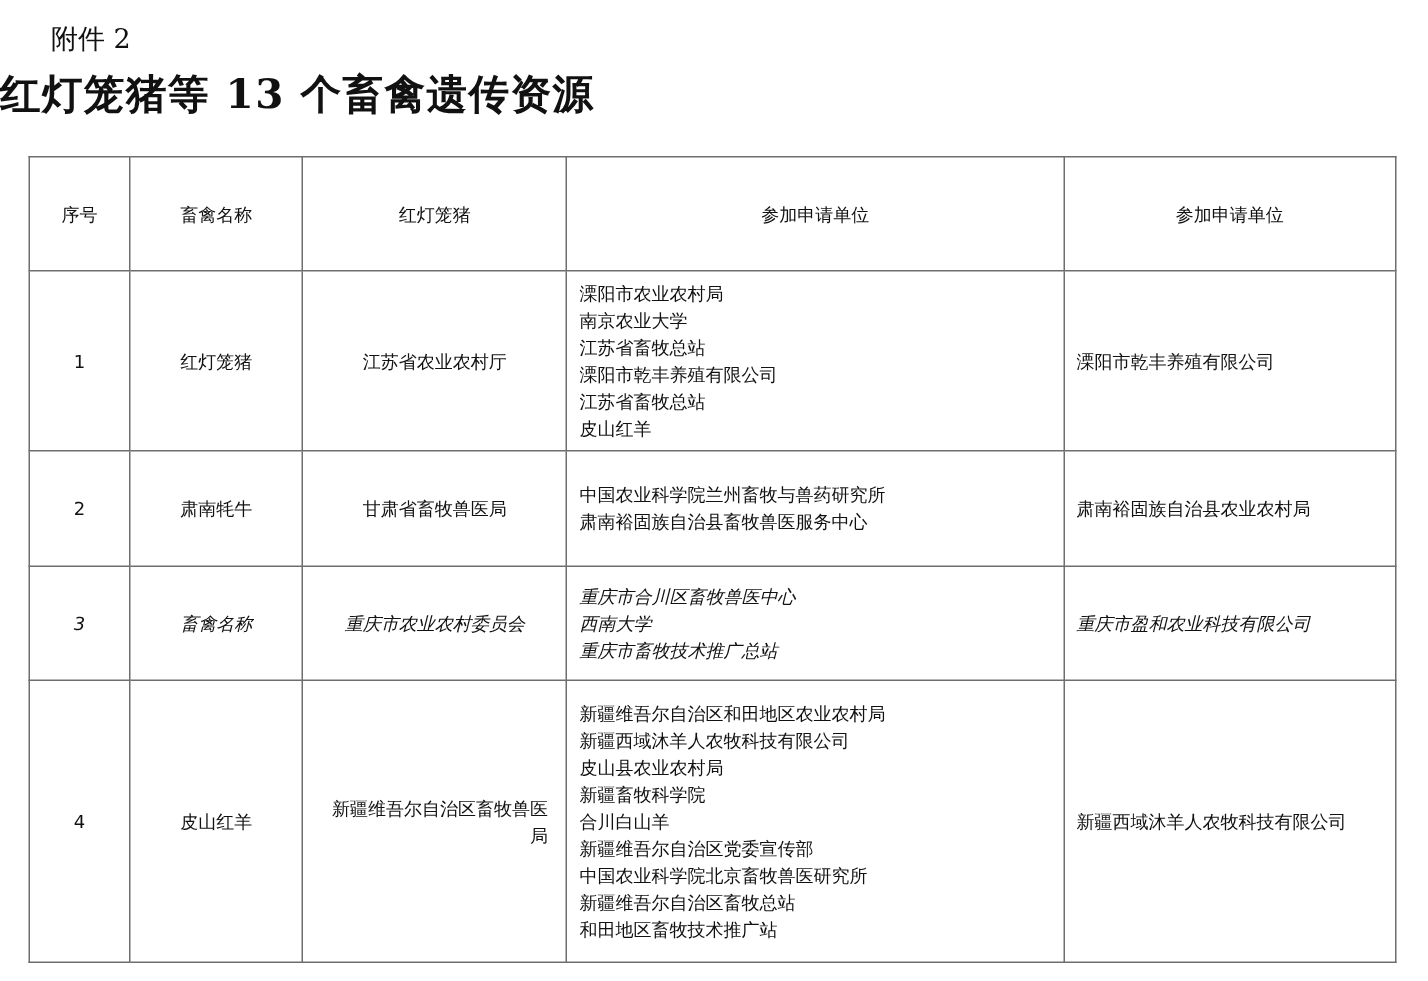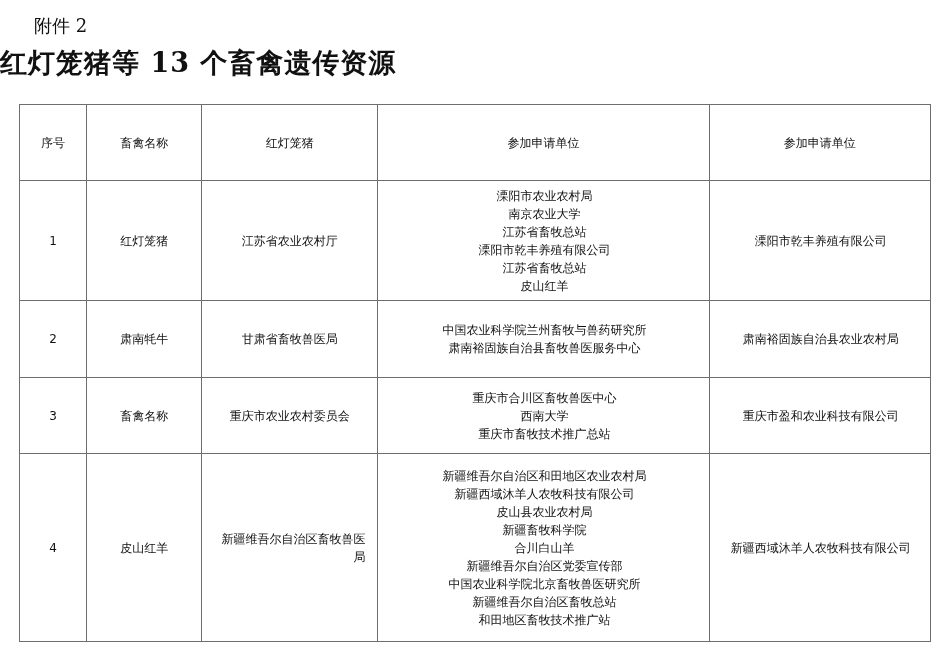--- a/index.html
+++ b/index.html
@@ -24,30 +24,30 @@
       border-collapse: collapse; table-layout: fixed;
       width: 912px;
     }
     table.grid td, table.grid th {
       border: 1px solid #6e6e6e;
       font-size: 12px; line-height: 18px;
       padding: 0; vertical-align: middle;
     }
     table.grid th { font-weight: normal; height: 75px; text-align: center; }
     .c-center { text-align: center; }
-    .c-left { text-align: center; padding-left: 8px !important; padding-right: 6px !important; }
+    .c-left { text-align: left; padding-left: 8px !important; padding-right: 6px !important; }
     .multi div { white-space: nowrap; }
     .col-num { width: 67px; }
     .col-name { width: 115px; }
     .col-app { width: 176px; }
     .col-part { width: 331px; }
     .col-keep { width: 221px; }
     .r1 td { height: 119px; }
     .r2 td { height: 76px; }
-    .r3 td { height: 75px; }
+    .r3 td { height: 75px; font-style: italic; }
     .r4 td { height: 187px; }
     .wrap2 { line-height: 28px; }
     .keep-wrap { line-height: 19px; }
   </style>
 </head>
 <body>
 
 <div class="attachment">附件 2</div>
 <div class="title">红灯笼猪等 13 个畜禽遗传资源</div>
 

